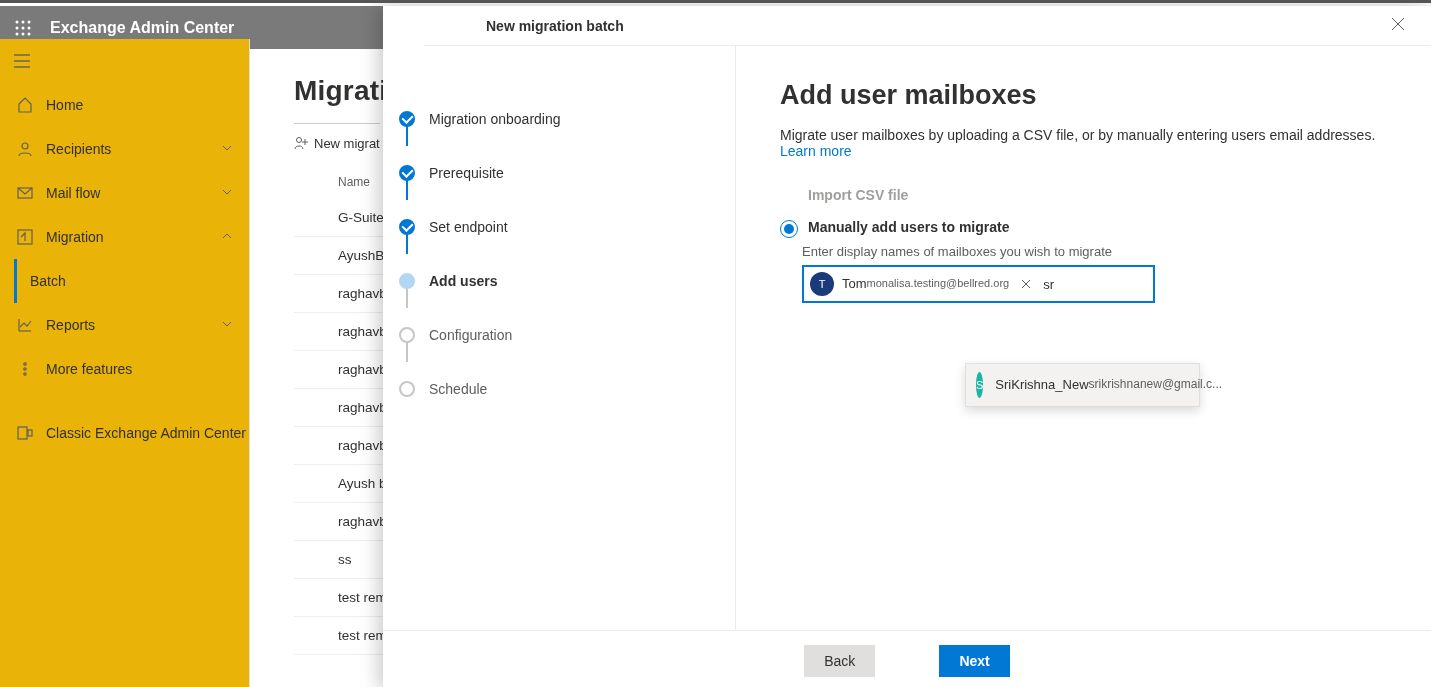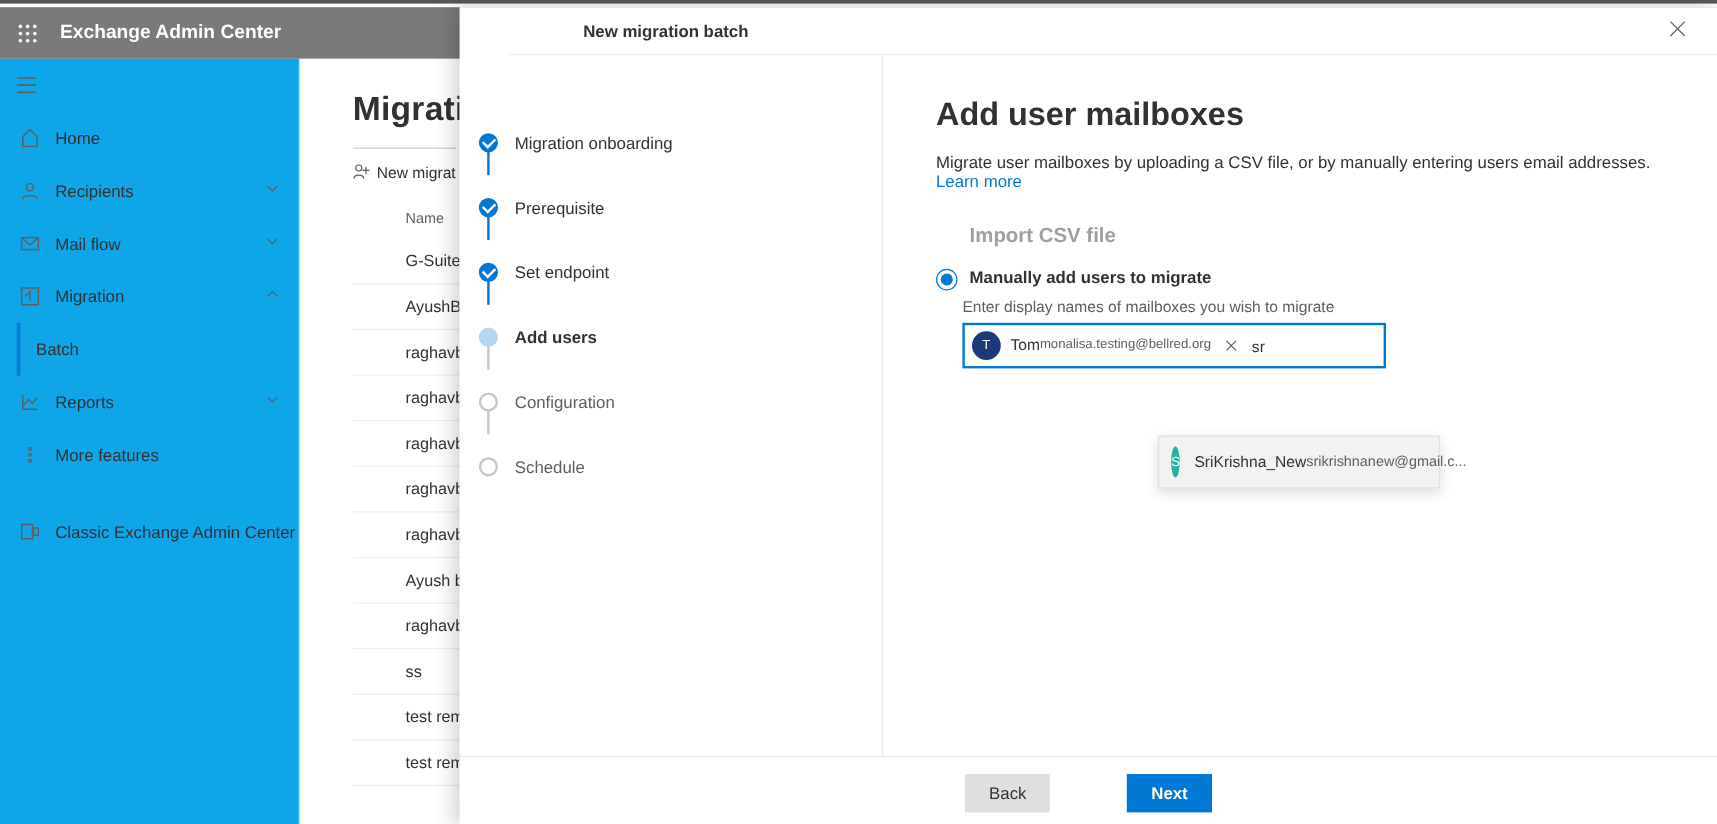--- a/index.html
+++ b/index.html
@@ -6,21 +6,21 @@
   html, body { margin:0; padding:0; font-family:"Segoe UI", Arial, sans-serif; color:#323130; }
   body { width:1431px; height:687px; overflow:hidden; background:#fff; position:relative; border-top:3px solid #555; }
 
   
   .topbar { position:absolute; top:3px; left:0; width:1431px; height:43px; background:#7a7a7a; color:#fff; display:flex; align-items:center; }
   .waffle { width:46px; height:43px; display:flex; align-items:center; justify-content:center; }
   .waffle svg { fill:#fff; }
   .brand { font-size:16px; font-weight:600; padding-left:4px; }
 
   
-  .leftnav { position:absolute; left:0; top:46px; width:250px; bottom:0; background:#0ea5e9; border-right:1px solid #e1dfdd; }
+  .leftnav { position:absolute; left:0; top:36px; width:250px; bottom:0; background:#eab308; border-right:1px solid #e1dfdd; }
   .hamburger { height:44px; display:flex; align-items:center; padding-left:14px; }
   .nav-item { display:flex; align-items:center; height:44px; padding-left:14px; position:relative; cursor:pointer; }
   .nav-icon { width:22px; display:flex; justify-content:center; margin-right:10px; }
   .nav-icon svg { stroke:#605e5c; fill:none; stroke-width:1.2; }
   .nav-label { font-size:14px; color:#323130; }
   .nav-caret { position:absolute; right:16px; }
   .nav-sub { padding-left:30px; }
   .nav-sub.active { border-left:3px solid #0078d4; margin-left:14px; padding-left:13px; }
   .nav-sub.active .nav-label { color:#323130; }
 
@@ -58,21 +58,21 @@
   .main { flex:1; padding:34px 44px 20px 44px; overflow:visible; position:relative; }
   .heading { font-size:27px; font-weight:700; margin-bottom:16px; }
   .desc { font-size:14px; color:#323130; margin-bottom:28px; }
   .desc a { color:#0078d4; text-decoration:none; }
 
   .radio-row { display:flex; align-items:flex-start; margin-bottom:6px; }
   .radio-outer { width:18px; height:18px; border:1px solid #323130; border-radius:50%; margin-right:10px; margin-top:1px; display:flex; align-items:center; justify-content:center; cursor:pointer; }
   .radio-outer.sel { border-color:#0078d4; }
   .radio-outer.sel::after { content:""; width:10px; height:10px; background:#0078d4; border-radius:50%; }
   .radio-label { font-size:14px; font-weight:600; }
-  .radio-sub { font-size:17px; color:#a19f9d; font-weight:600; margin:4px 0 16px 28px; }
+  .radio-sub { font-size:14px; color:#a19f9d; font-weight:600; margin:4px 0 16px 28px; }
 
   .field-hint { font-size:13px; color:#605e5c; margin:6px 0 6px 22px; }
   .pill-box { margin-left:22px; width:353px; border:2px solid #0078d4; min-height:38px; display:flex; align-items:center; padding:2px 4px; position:relative; }
   .chip { display:flex; align-items:center; background:#fff; padding:2px 4px 2px 2px; }
   .chip-avatar { width:24px; height:24px; border-radius:50%; background:#1a3a7a; color:#fff; font-size:11px; display:flex; align-items:center; justify-content:center; margin-right:8px; }
   .chip-text { display:flex; flex-direction:row; line-height:1.1; }
   .chip-name { font-size:13px; }
   .chip-mail { font-size:11px; color:#605e5c; }
   .chip-x { font-size:14px; color:#605e5c; margin-left:10px; cursor:pointer; padding:2px; }
   .pill-input { border:none; outline:none; font-size:13px; padding:4px 6px; width:100px; color:#323130; }

